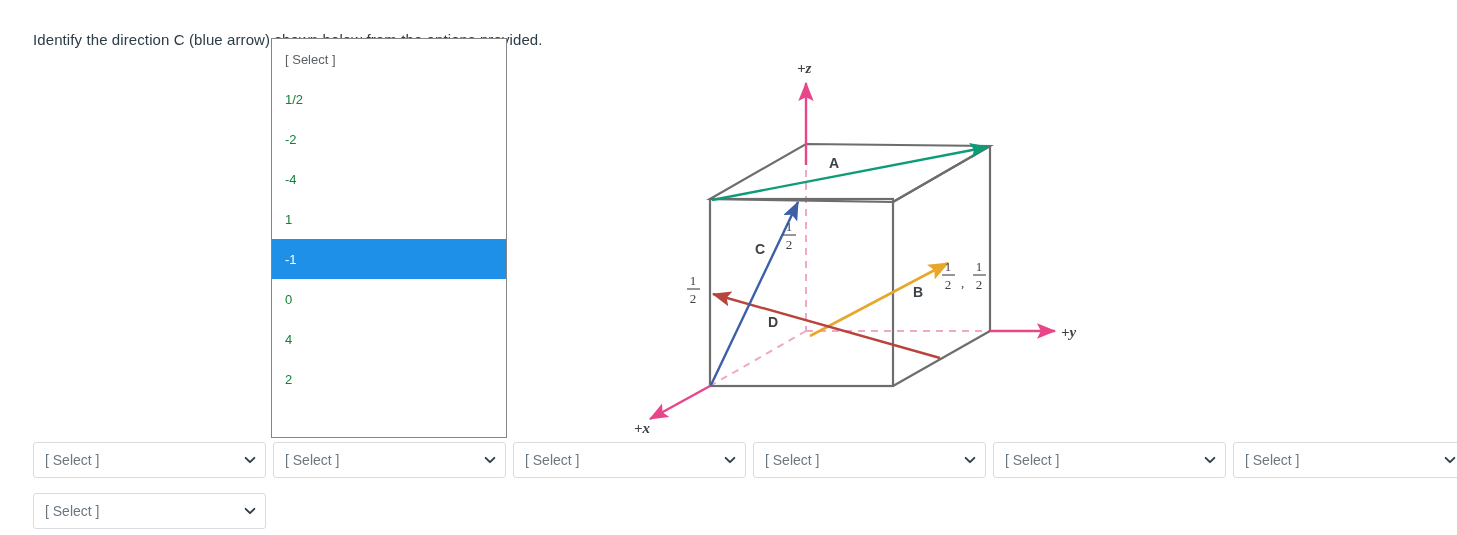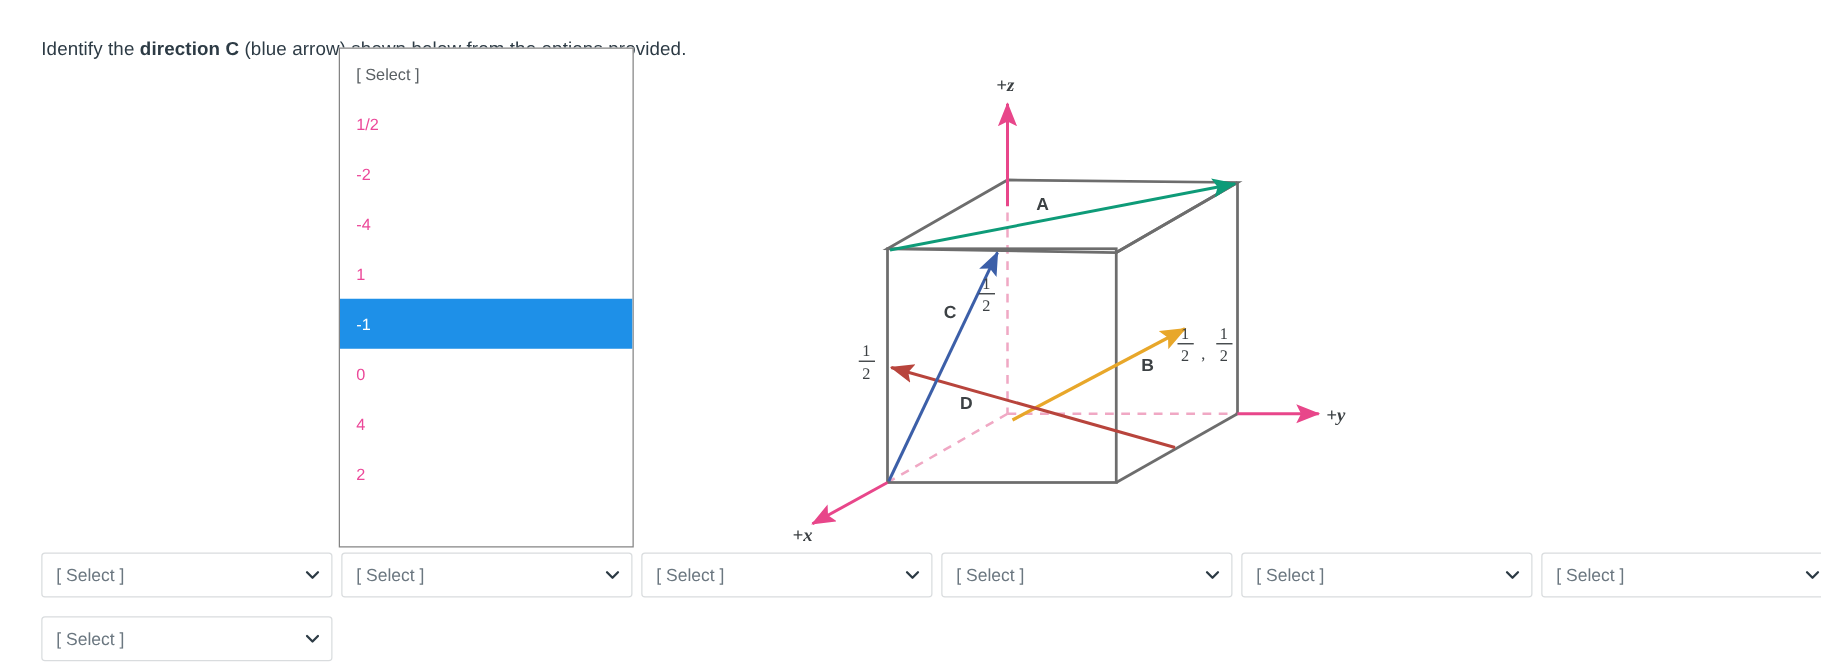--- a/index.html
+++ b/index.html
@@ -14,21 +14,21 @@
 
   
   .prompt {
     position: absolute;
     left: 33px; top: 31px;
     font-size: 15px;
     color: #2d3b45;
     letter-spacing: .1px;
     white-space: nowrap;
   }
-  .prompt b { font-weight: 700; }
+  .prompt b { font-weight: 400; }
 
   
   #figure { position: absolute; left: 600px; top: 55px; width: 500px; height: 380px; }
   #figure svg { display:block; }
 
   
   .select-box {
     position: absolute;
     height: 36px;
     background: #ffffff;
@@ -58,21 +58,21 @@
     border: 1px solid #848484;
     z-index: 50;
     overflow: hidden;
   }
   .opt {
     height: 40px;
     display: flex;
     align-items: center;
     padding-left: 13px;
     font-size: 13px;
-    color: #ec4899;
+    color: #15803d;
     cursor: pointer;
     user-select: none;
   }
   .opt.placeholder { color: #5a6064; }
   .opt.selected { background: #1e90e8; color: #ffffff; }
 </style>
 </head>
 <body>
 
 <div id="root">

